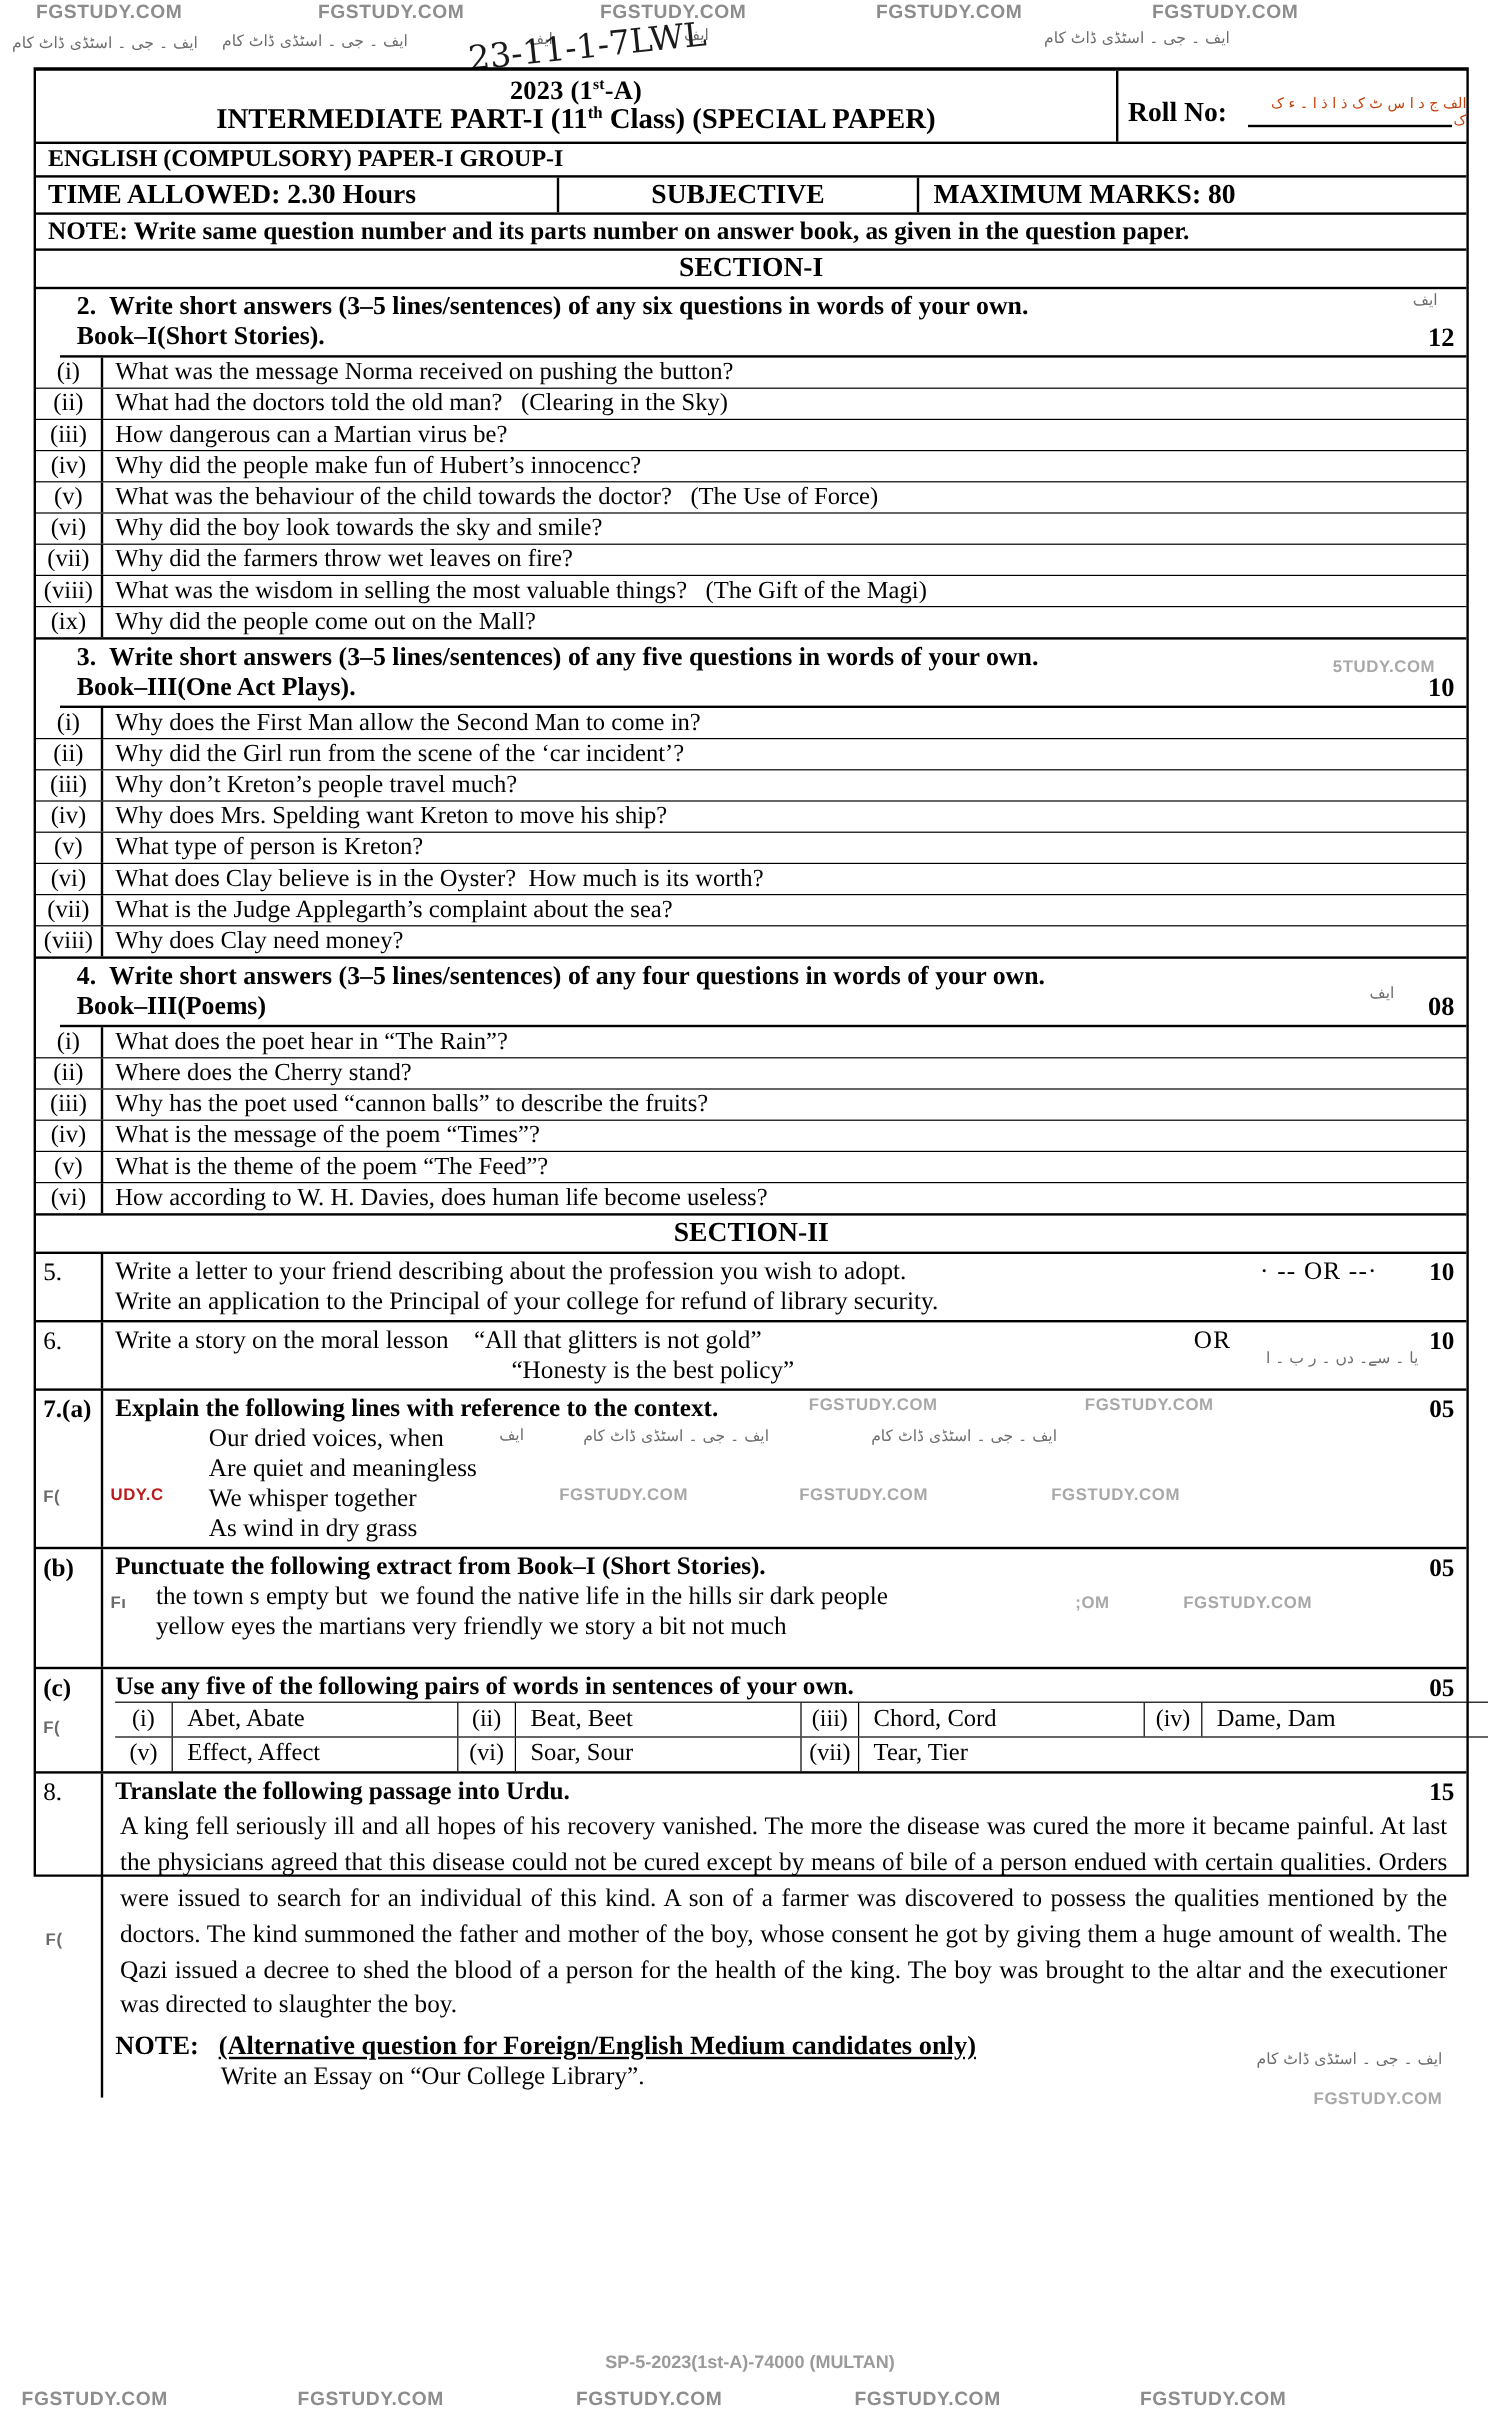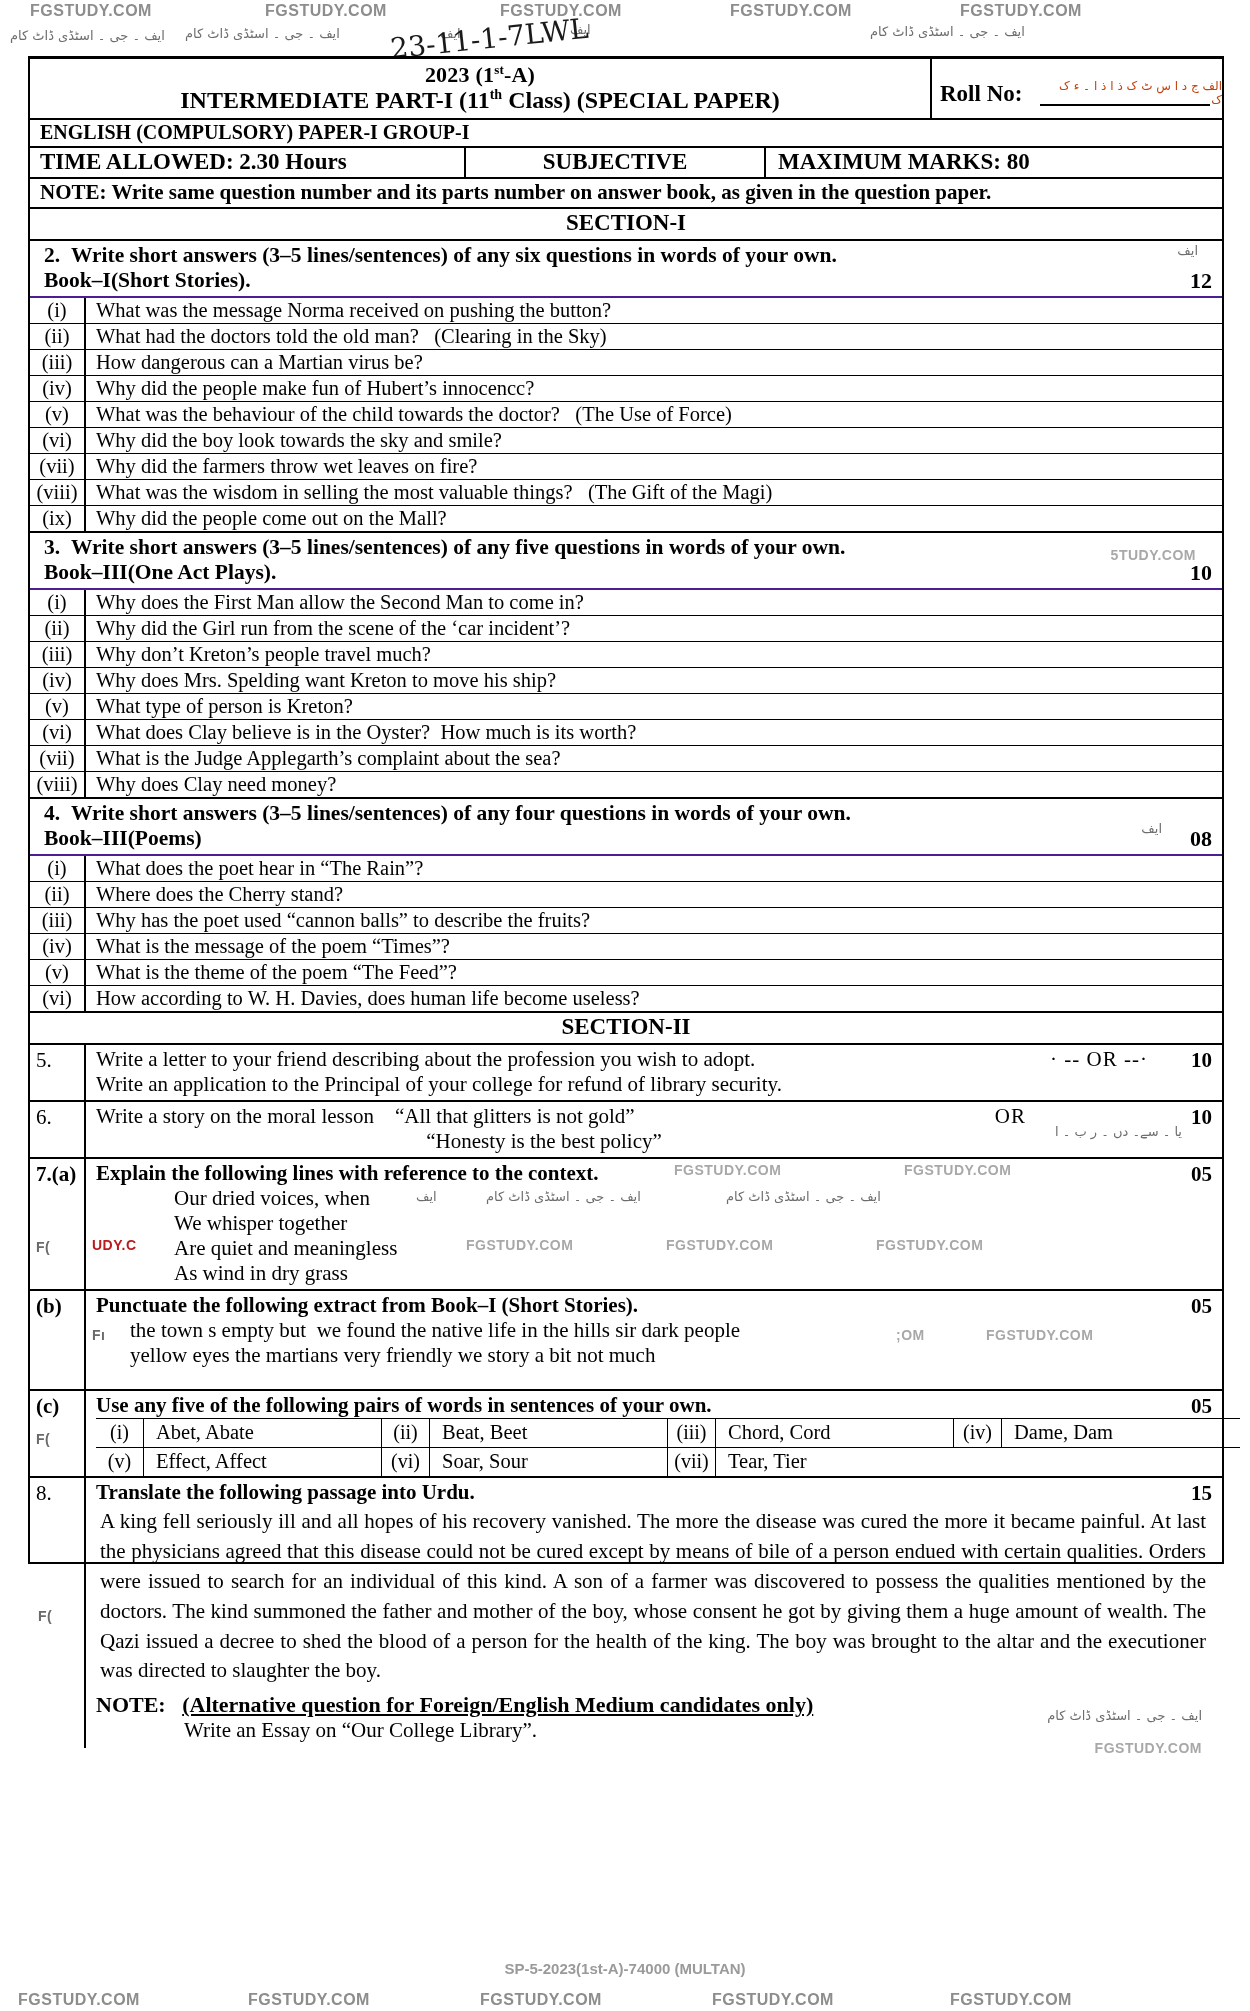--- a/index.html
+++ b/index.html
@@ -106,21 +106,22 @@
   .noterow { font-size: 21px; font-weight: bold; padding: 1px 6px 2px 10px; }
   .sectionrow {
     text-align: center; font-weight: bold; font-size: 23px;
     padding: 1px 0 3px;
   }
 
   
   .qhead {
     position: relative;
     padding: 2px 0 3px 0;
-    border-bottom: 2px solid #4c1d95;
+    border-bottom: 2px solid #000000;
+    margin-left: 20px;
   }
   .qhead .l1, .qhead .l2 {
     font-weight: bold; font-size: 21.5px;
     padding-left: 14px;
   }
   .qhead .l2 { }
   .marks {
     position: absolute; right: 10px; bottom: 2px;
     font-weight: bold; font-size: 22px;
   }
@@ -378,22 +379,22 @@
       <span class="urdu-wm" style="right:40px;top:22px;">یا ۔ سے۔ دں ۔ ر ب ۔ ا</span>
     </div>
     <span class="mk">10</span>
   </div>
 
   <div class="s2row">
     <div class="qn bold">7.(a)</div>
     <div class="body">
       <div class="ln b">Explain the following lines with reference to the context.</div>
       <div class="poem">Our dried voices, when</div>
+      <div class="poem">Are quiet and meaningless</div>
       <div class="poem">We whisper together</div>
-      <div class="poem">Are quiet and meaningless</div>
       <div class="poem">As wind in dry grass</div>
       <span class="wm wm-mid" style="left:588px;top:3px;">FGSTUDY.COM</span>
       <span class="wm wm-mid" style="left:818px;top:3px;">FGSTUDY.COM</span>
       <span class="urdu-wm" style="left:330px;top:30px;">ایف</span>
       <span class="urdu-wm" style="left:400px;top:30px;">ایف ۔ جی ۔ اسٹڈی ڈاٹ کام</span>
       <span class="urdu-wm" style="left:640px;top:30px;">ایف ۔ جی ۔ اسٹڈی ڈاٹ کام</span>
       <span class="wm wm-mid" style="left:380px;top:78px;">FGSTUDY.COM</span>
       <span class="wm wm-mid" style="left:580px;top:78px;">FGSTUDY.COM</span>
       <span class="wm wm-mid" style="left:790px;top:78px;">FGSTUDY.COM</span>
       <span class="wm wm-mid" style="left:6px;top:78px;color:#b91c1c;">UDY.C</span>

